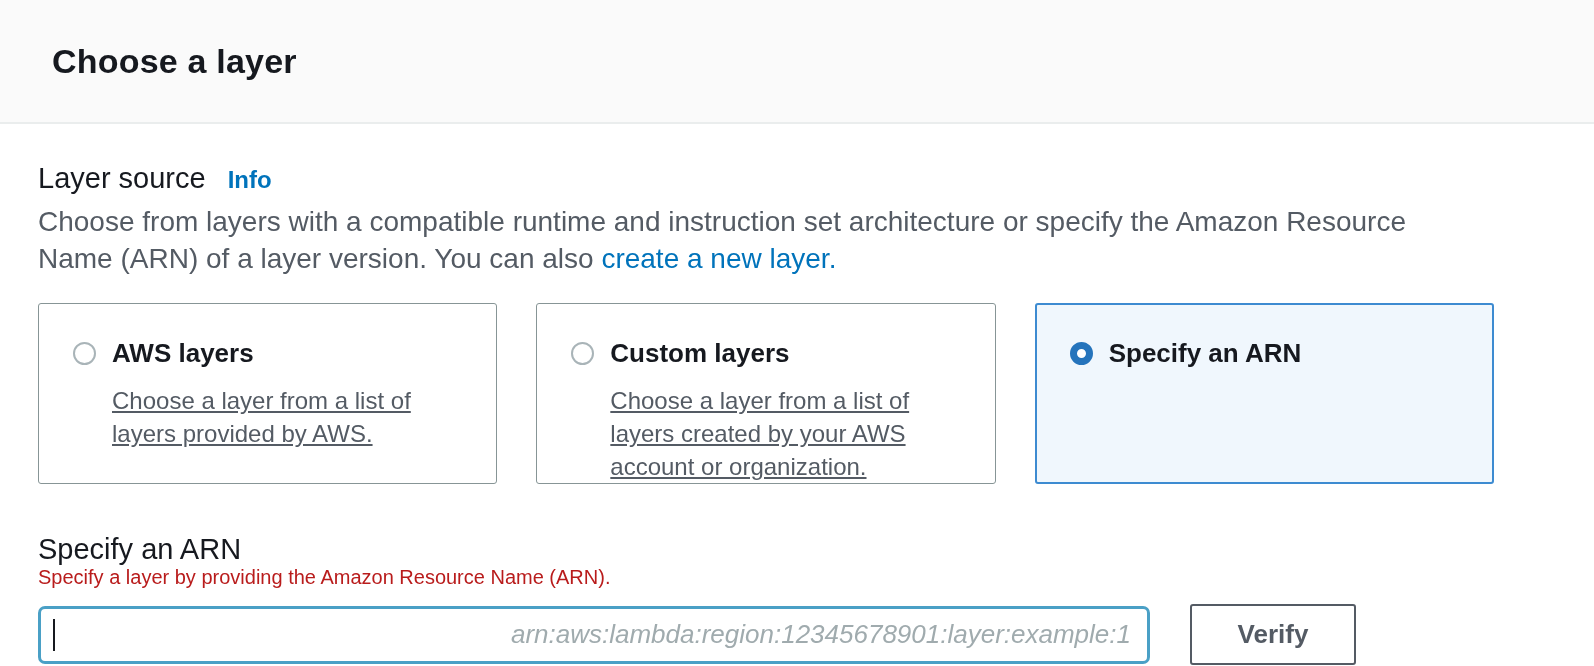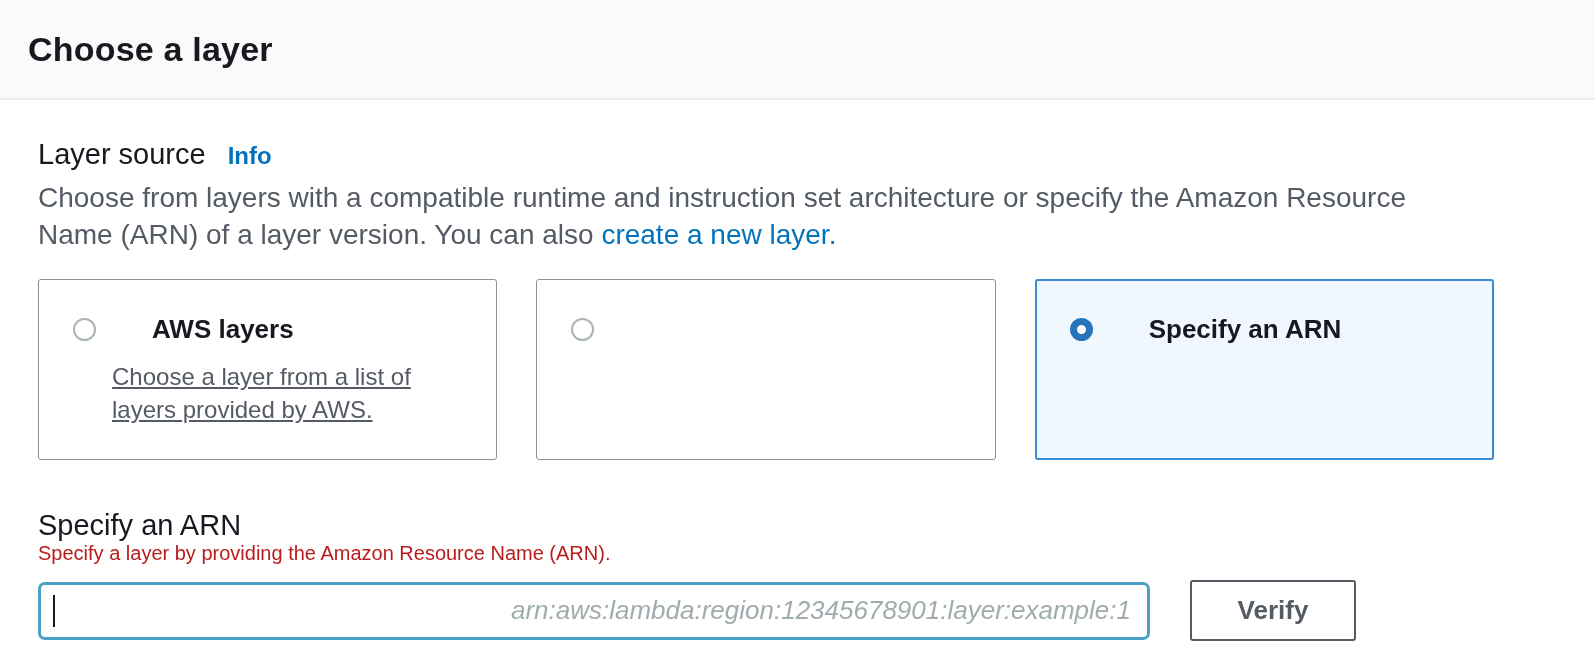--- a/index.html
+++ b/index.html
@@ -2,26 +2,26 @@
 <html><head>
 <meta charset="utf-8">
 <style>
   * { margin: 0; padding: 0; box-sizing: border-box; }
   html, body { width: 1594px; height: 666px; background: #ffffff; overflow: hidden; }
   body { font-family: "Liberation Sans", sans-serif; color: #16191f; }
 
   
   .header-band {
     width: 100%;
-    height: 100px;
+    height: 124px;
     background: #fafafa;
     border-bottom: 2px solid #eaeded;
     display: flex;
     align-items: center;
-    padding: 0 28px;
+    padding: 0 52px;
   }
   .page-title {
     font-size: 34px;
     font-weight: 700;
     color: #16191f;
     letter-spacing: 0.2px;
   }
 
   
   .content { padding: 38px 100px 0 38px; }
@@ -85,21 +85,20 @@
     margin-top: 4px;
   }
   .radio.checked {
     border: 7px solid #2574bc;
   }
   .tile-text { display: flex; flex-direction: column; }
   .tile-title {
     font-size: 26px;
     font-weight: 700;
     color: #16191f;
-    margin-left: 40px;
   }
   .tile-desc {
     margin-top: 15px;
     font-size: 24px;
     line-height: 33px;
     color: #545b64;
     text-decoration: underline;
   }
 
   
@@ -181,20 +180,24 @@
     <div class="tile">
       <span class="radio"></span>
       <span class="tile-text">
         <span class="tile-title">AWS layers</span>
         <span class="tile-desc">Choose a layer from a list of layers provided by AWS.</span>
       </span>
     </div>
 
     <div class="tile">
       <span class="radio"></span>
+      <span class="tile-text">
+        <span class="tile-title">Custom layers</span>
+        <span class="tile-desc">Choose a layer from a list of layers created by your AWS account or organization.</span>
+      </span>
     </div>
 
     <div class="tile selected">
       <span class="radio checked"></span>
       <span class="tile-text">
         <span class="tile-title">Specify an ARN</span>
       </span>
     </div>
 
   </div>

